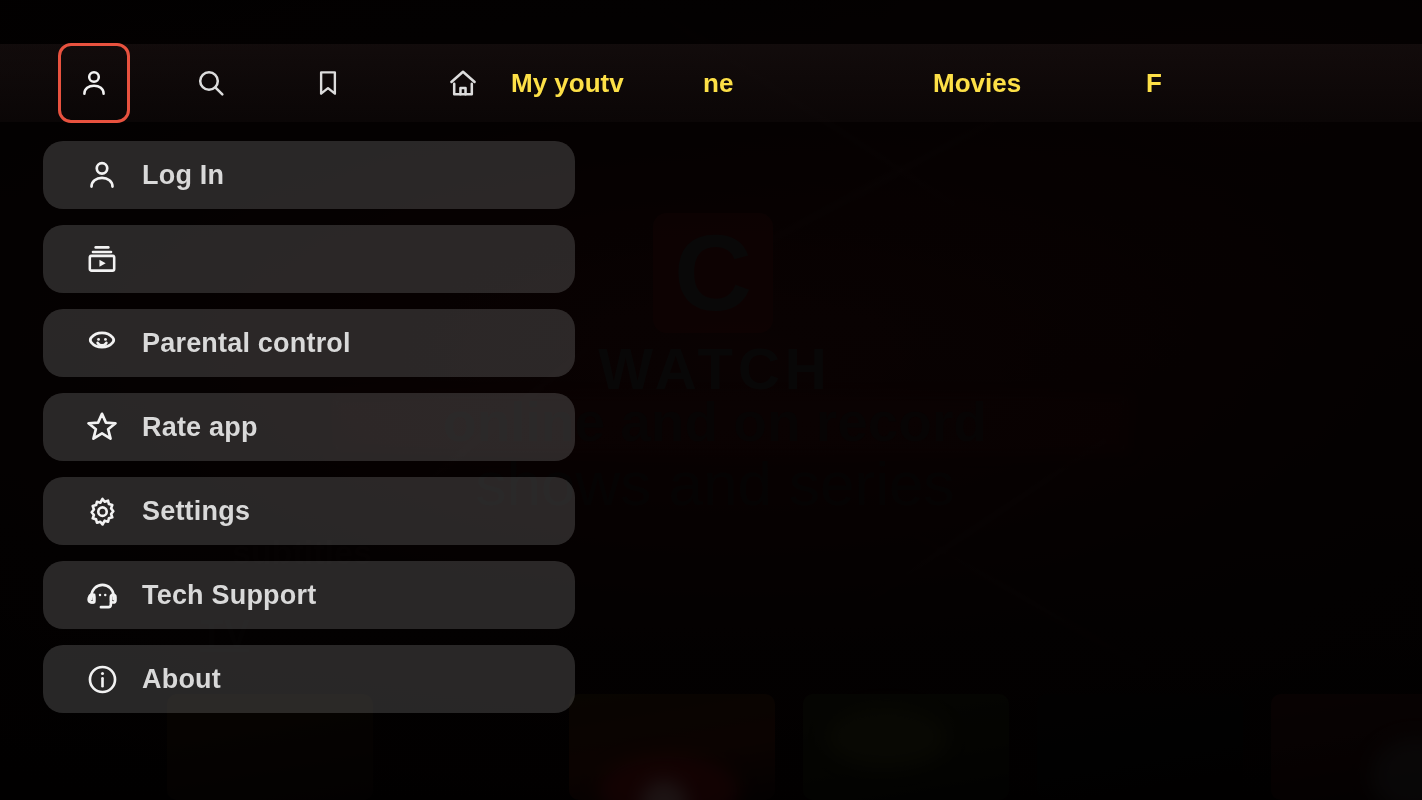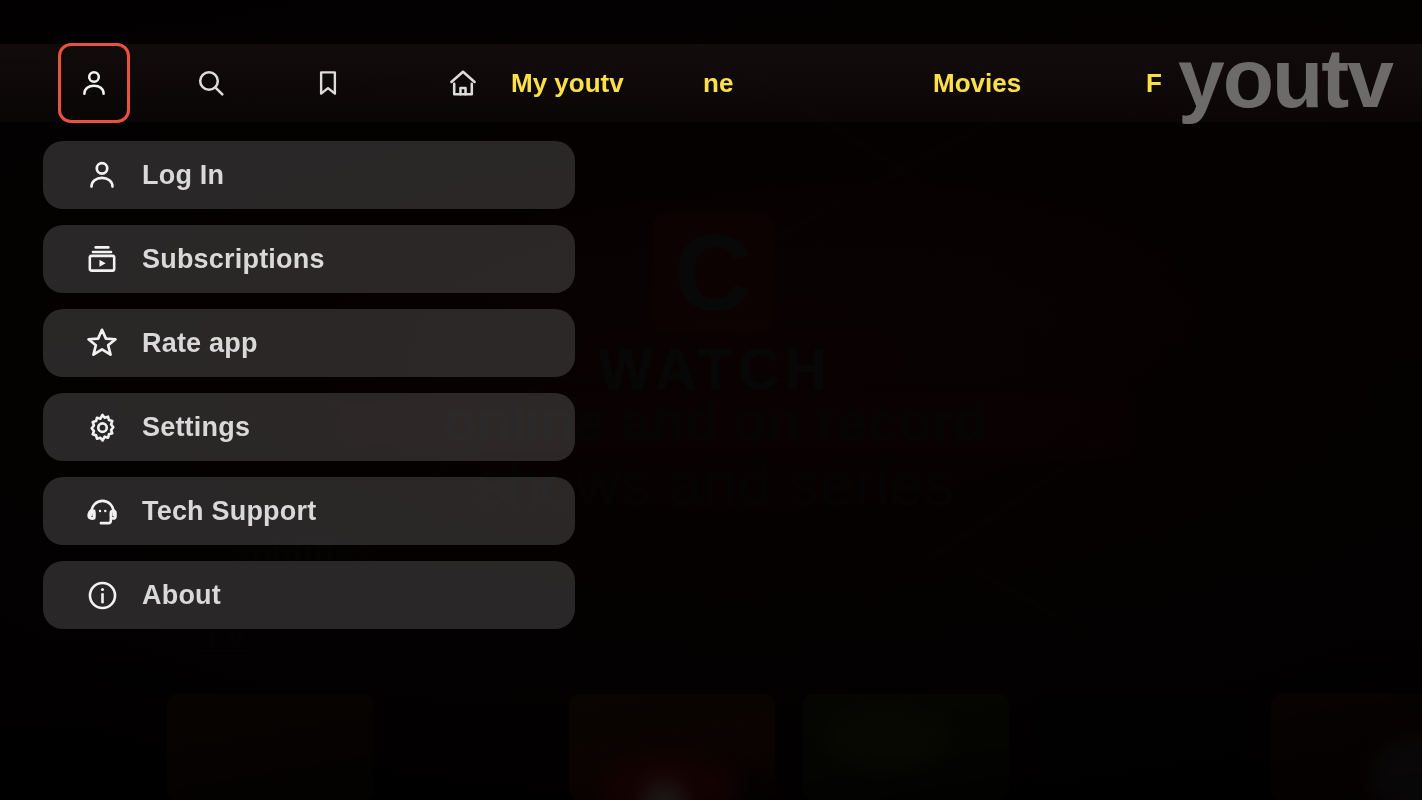--- a/index.html
+++ b/index.html
@@ -247,21 +247,20 @@
         <path d="M10.1 20.4v-4.6h3.8v4.6"></path>
       </svg>
     </span>
   </div>
 
   <div class="nav-label" id="nav-label-myyoutv">My youtv</div>
   <div class="nav-label" id="nav-label-online">ne</div>
   <div class="nav-label" id="nav-label-movies">Movies</div>
   <div class="nav-label" id="nav-label-forkids">F</div>
 
-  <div id="brand-logo">youtv</div>
 
   <div id="side-menu">
 
     <div class="menu-item">
       <span class="mi-icon">
         <svg width="34" height="34" viewBox="0 0 24 24" fill="none" stroke="#f2f2f2" stroke-width="1.9" stroke-linecap="round" stroke-linejoin="round">
           <circle cx="12" cy="7.3" r="3.7"></circle>
           <path d="M4.6 20.2c0-3.8 3.3-6.2 7.4-6.2s7.4 2.4 7.4 6.2"></path>
         </svg>
       </span>
@@ -270,23 +269,33 @@
 
     <div class="menu-item">
       <span class="mi-icon">
         <svg width="34" height="34" viewBox="0 0 24 24" fill="none" stroke="#f2f2f2" stroke-width="1.8" stroke-linecap="round" stroke-linejoin="round">
           <line x1="7.5" y1="3.8" x2="16.5" y2="3.8"></line>
           <line x1="5.6" y1="7" x2="18.4" y2="7"></line>
           <rect x="3.4" y="9.8" width="17.2" height="10.4" rx="1.2"></rect>
           <path d="M10.2 12.6v4.8l4.4-2.4z" fill="#f2f2f2" stroke="none"></path>
         </svg>
       </span>
-      <span class="mi-label">Subscriptions</span>
-    </div>
-
+    </div>
+
+    <div class="menu-item">
+      <span class="mi-icon">
+        <svg width="36" height="36" viewBox="0 0 24 24" fill="none" stroke="#f2f2f2" stroke-width="1.8" stroke-linecap="round" stroke-linejoin="round">
+          <path d="M12 5.2c3.4 0 5.8 1.5 7.2 3.2 .8 1 .8 2.2 0 3.2-1.4 1.7-3.8 3.2-7.2 3.2s-5.8-1.5-7.2-3.2c-.8-1-.8-2.2 0-3.2C6.2 6.7 8.6 5.2 12 5.2z"></path>
+          <circle cx="9.7" cy="9.6" r="0.95" fill="#f2f2f2" stroke="none"></circle>
+          <circle cx="14.3" cy="9.6" r="0.95" fill="#f2f2f2" stroke="none"></circle>
+          <path d="M9.1 11.9c.7 1.1 1.7 1.7 2.9 1.7s2.2-.6 2.9-1.7"></path>
+        </svg>
+      </span>
+      <span class="mi-label">Parental control</span>
+    </div>
 
     <div class="menu-item">
       <span class="mi-icon">
         <svg width="36" height="36" viewBox="0 0 24 24" fill="none" stroke="#f2f2f2" stroke-width="1.8" stroke-linejoin="round">
           <path d="M12 3.2 14.6 9.1 21 9.5l-4.9 4 1.6 6.3L12 16.3 6.3 19.8 7.9 13.5 3 9.5l6.4-.4z"></path>
         </svg>
       </span>
       <span class="mi-label">Rate app</span>
     </div>
 

